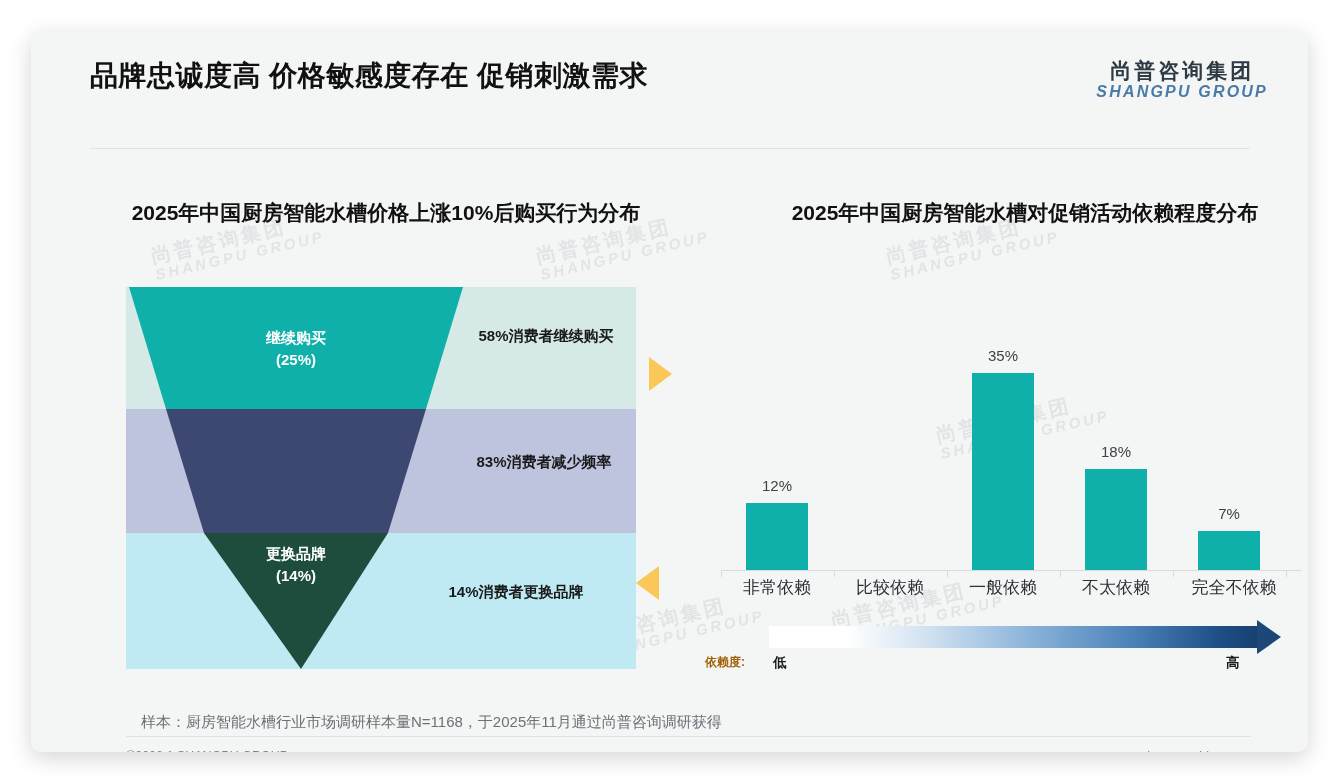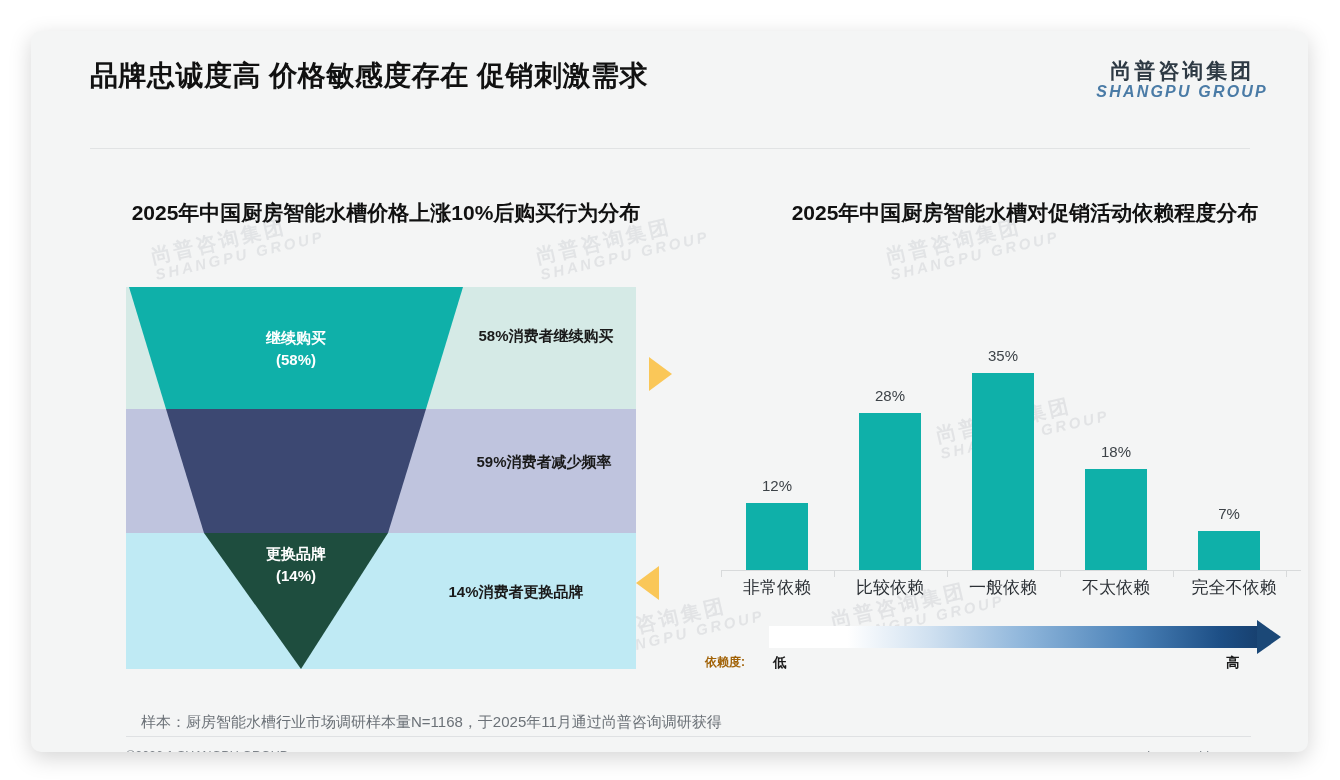--- a/index.html
+++ b/index.html
@@ -169,52 +169,48 @@
       <rect id="band0" x="0" y="0" width="510" height="122" fill="#d5eae6"></rect>
       <rect id="band1" x="0" y="122" width="510" height="124" fill="#bfc4de"></rect>
       <rect id="band2" x="0" y="246" width="510" height="136" fill="#bfeaf4"></rect>
       <polygon id="seg0" points="3,0 337,0 300,122 40,122" fill="#0fb0a9"></polygon>
       <polygon id="seg1" points="40,122 300,122 262,246 78,246" fill="#3c4872"></polygon>
       <polygon id="seg2" points="78,246 262,246 175,382" fill="#1e4d3e"></polygon>
     </svg>
 
     <div class="funnel-seg-label" style="left:115px;top:40px;width:110px;">
       <span>继续购买</span><br>
-      <span>(58%)</span>
+      <span>(25%)</span>
     </div>
     <div class="funnel-seg-label" style="left:115px;top:256px;width:110px;">
       <span>更换品牌</span><br>
       <span>(14%)</span>
     </div>
 
     <div class="band-text" style="left:320px;top:40px;width:200px;">58%消费者继续购买</div>
-    <div class="band-text" style="left:318px;top:166px;width:200px;">59%消费者减少频率</div>
+    <div class="band-text" style="left:318px;top:166px;width:200px;">83%消费者减少频率</div>
     <div class="band-text" style="left:290px;top:296px;width:200px;">14%消费者更换品牌</div>
   </div>
 
   <div class="tri tri-right" style="left:618px;top:326px;"></div>
   <div class="tri tri-left" style="left:605px;top:535px;"></div>
 
   <div class="bar-area">
     <div class="axis-line"></div>
     <div class="tick" style="left:0px;"></div>
     <div class="tick" style="left:113px;"></div>
     <div class="tick" style="left:226px;"></div>
     <div class="tick" style="left:339px;"></div>
     <div class="tick" style="left:452px;"></div>
     <div class="tick" style="left:565px;"></div>
 
     <div class="bar-col" id="col0" style="left:25px;width:62px;">
       <div class="bar-value">12%</div>
       <div class="bar" style="height: 67.5px; background: rgb(15, 176, 169);"></div>
     </div>
-    <div class="bar-col" id="col1" style="left:138px;width:62px;">
-      <div class="bar-value">28%</div>
-      <div class="bar" style="height: 157.5px; background: rgb(15, 176, 169);"></div>
-    </div>
     <div class="bar-col" id="col2" style="left:251px;width:62px;">
       <div class="bar-value">35%</div>
       <div class="bar" style="height: 196.875px; background: rgb(15, 176, 169);"></div>
     </div>
     <div class="bar-col" id="col3" style="left:364px;width:62px;">
       <div class="bar-value">18%</div>
       <div class="bar" style="height: 101.25px; background: rgb(15, 176, 169);"></div>
     </div>
     <div class="bar-col" id="col4" style="left:477px;width:62px;">
       <div class="bar-value">7%</div>

